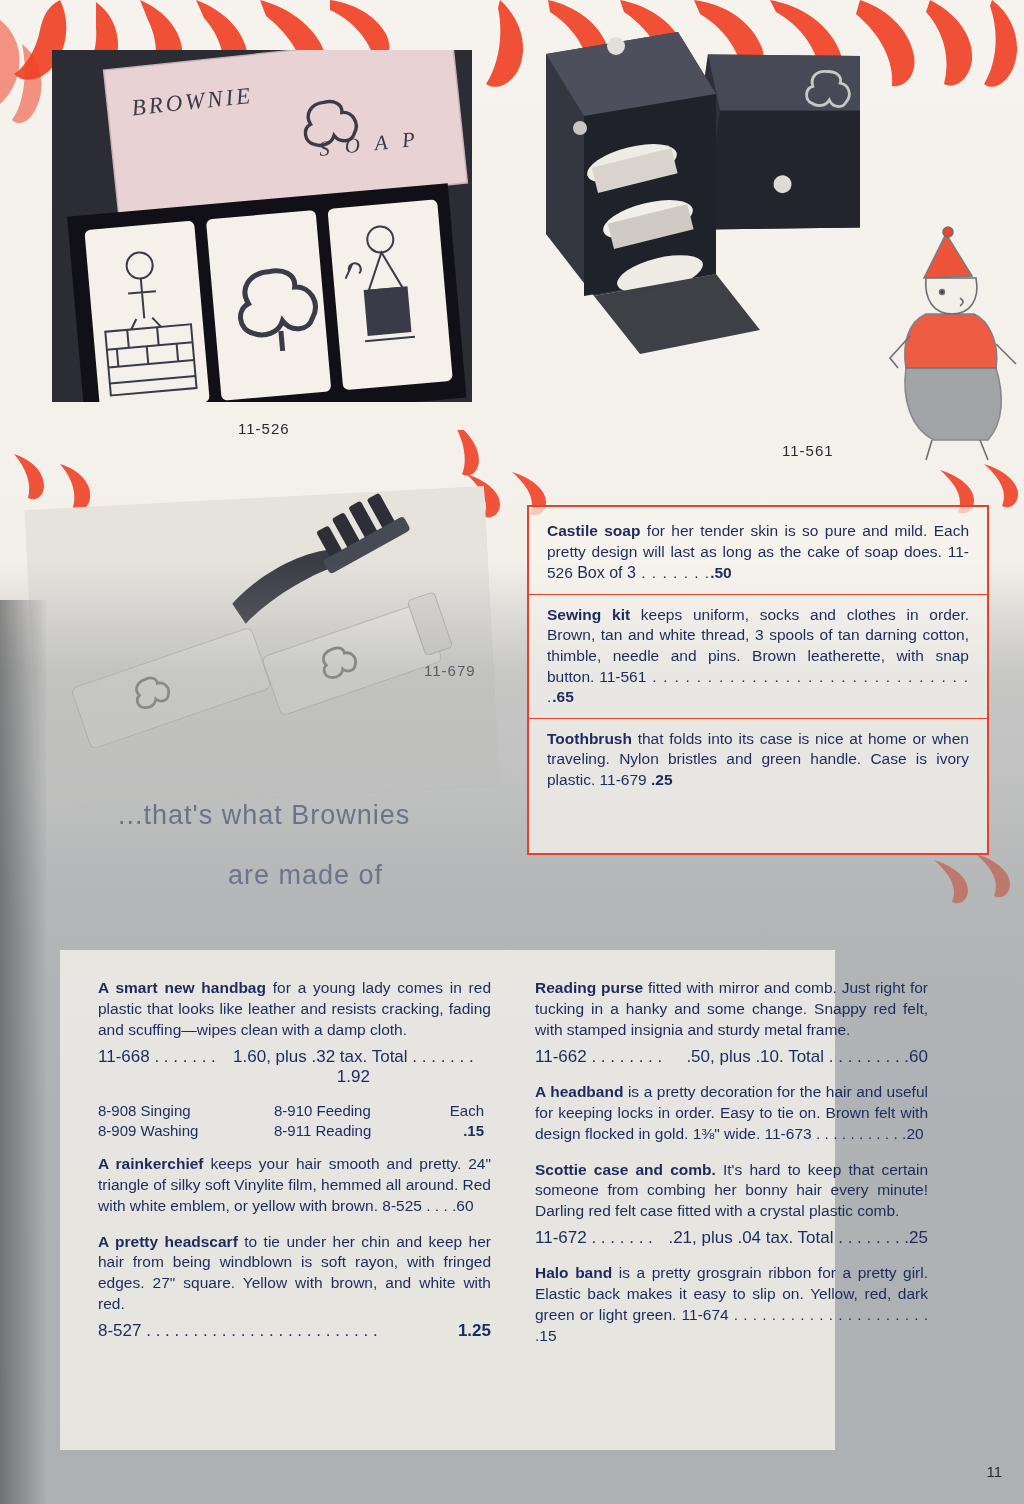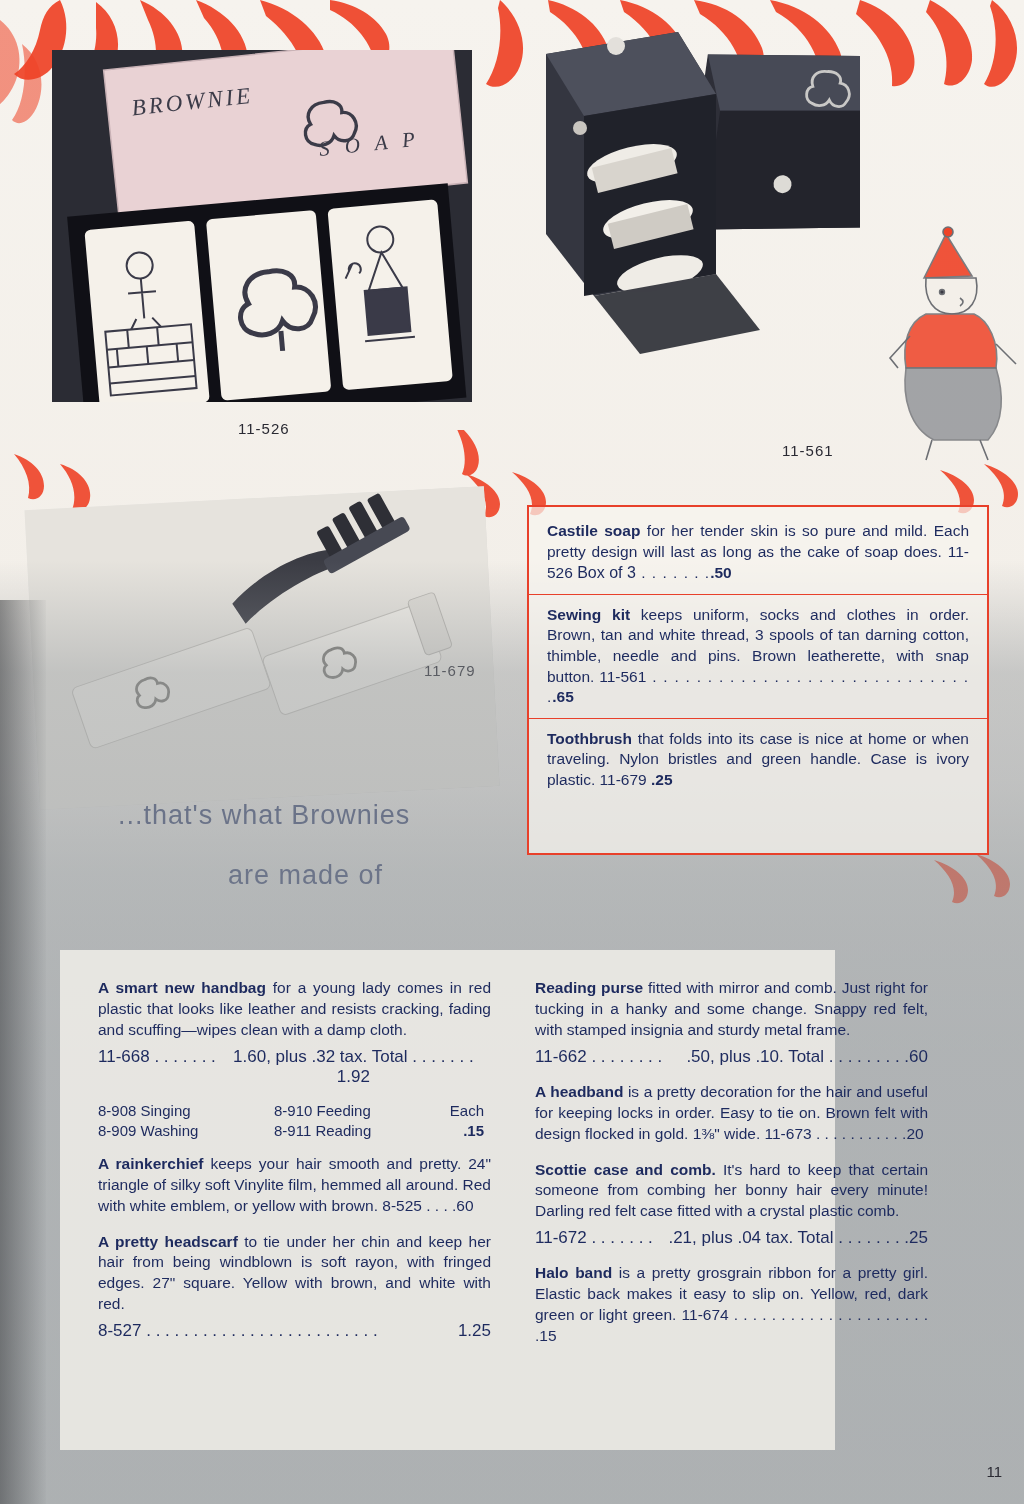--- a/index.html
+++ b/index.html
@@ -407,21 +407,21 @@
         </div>
 
         <div class="entry">
           <p><b>A rainkerchief</b><span> keeps your hair smooth and pretty. 24" triangle of silky soft Vinylite film, hemmed all around. Red with white emblem, or yellow with brown. 8-525 . . . .60</span></p>
         </div>
 
         <div class="entry">
           <p><b>A pretty headscarf</b><span> to tie under her chin and keep her hair from being windblown is soft rayon, with fringed edges. 27" square. Yellow with brown, and white with red.</span></p>
           <div class="codeline">
             <span class="lead">8-527 . . . . . . . . . . . . . . . . . . . . . . . . .</span>
-            <span style="font-weight:normal">1.25</span>
+            <span style="font-weight:bold">1.25</span>
           </div>
         </div>
       </div>
 
       <div class="col">
 
         <div class="entry">
           <p><b>Reading purse</b><span> fitted with mirror and comb. Just right for tucking in a hanky and some change. Snappy red felt, with stamped insignia and sturdy metal frame.</span></p>
           <div class="codeline">
             <span class="lead">11-662 . . . . . . . .</span>

